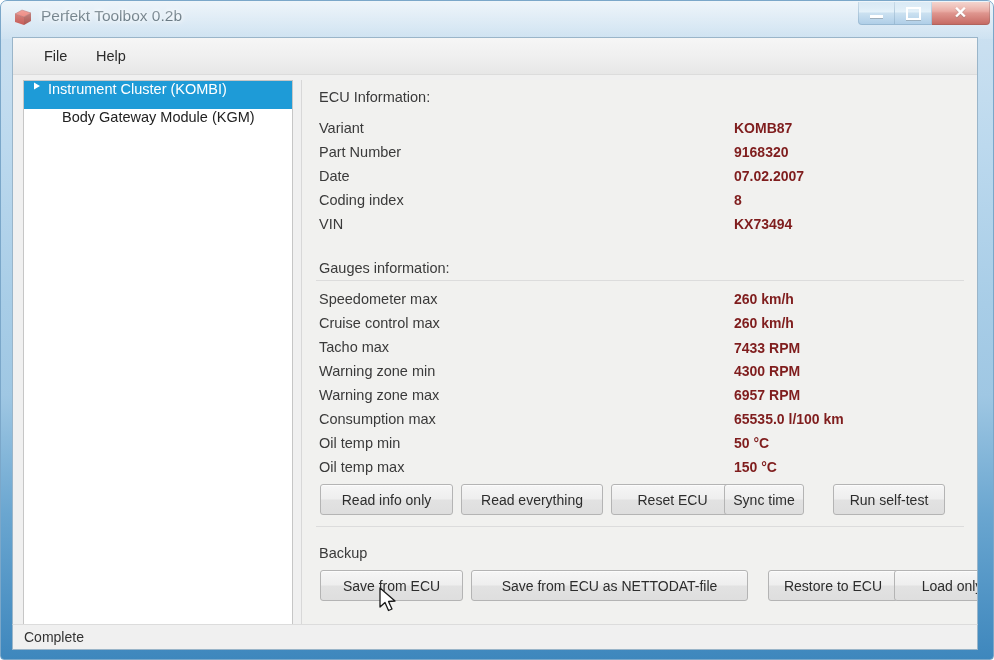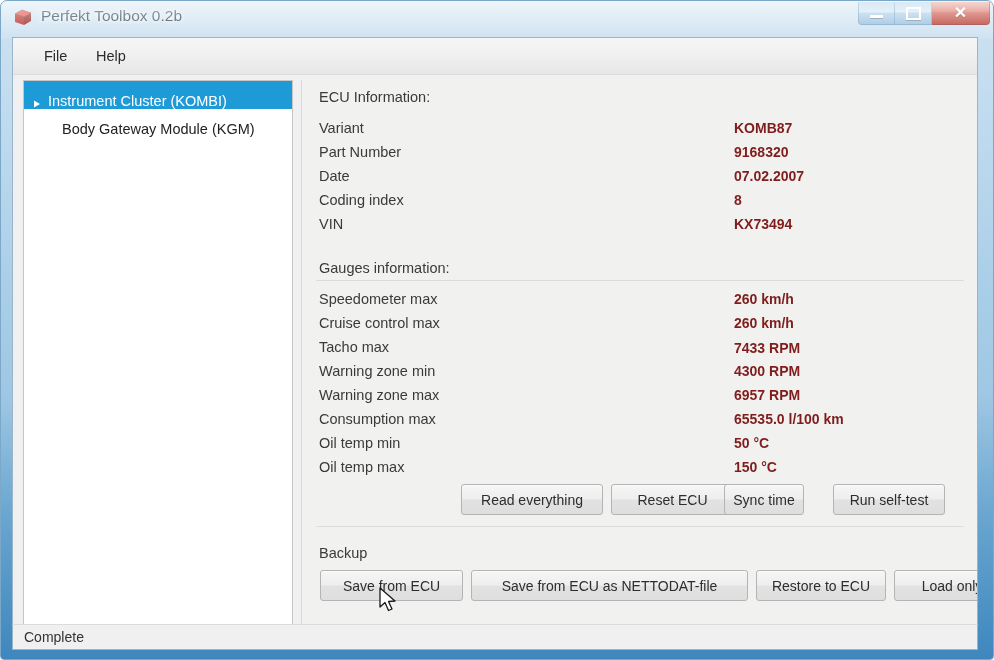--- a/index.html
+++ b/index.html
@@ -142,21 +142,21 @@
     width: 270px;
     height: 548px;
     background: #ffffff;
     border: 1px solid #c6c6c6;
     box-sizing: border-box;
     overflow: hidden;
   }
   .tree-row {
     height: 28px;
     display: flex;
-    align-items: flex-end;
+    align-items: flex-start;
     font-size: 14.5px;
     color: #222222;
     padding-left: 8px;
     box-sizing: border-box;
     cursor: default;
     white-space: nowrap;
   }
   .tree-row.selected {
     background: #1e9bd7;
     color: #ffffff;
@@ -352,32 +352,33 @@
 
       <div class="kv-label" style="top:331px;">Consumption max</div>
       <div class="kv-value" style="top:331px;">65535.0 l/100 km</div>
 
       <div class="kv-label" style="top:355px;">Oil temp min</div>
       <div class="kv-value" style="top:355px;">50 °C</div>
 
       <div class="kv-label" style="top:379px;">Oil temp max</div>
       <div class="kv-value" style="top:379px;">150 °C</div>
 
+      <div class="btn" style="left:18px; top:404px; width:133px;">Read info only</div>
       <div class="btn" style="left:159px; top:404px; width:142px;">Read everything</div>
       <div class="btn" style="left:309px; top:404px; width:123px;">Reset ECU</div>
       <div class="btn" style="left:422px; top:404px; width:80px;">Sync time</div>
       <div class="btn" style="left:531px; top:404px; width:112px;">Run self-test</div>
 
       <div class="hr" style="top:446px;"></div>
 
       <div class="section-head" style="left:17px; top:465px;">Backup</div>
 
       <div class="btn" style="left:18px; top:490px; width:143px;">Save from ECU</div>
       <div class="btn" style="left:169px; top:490px; width:277px;">Save from ECU as NETTODAT-file</div>
-      <div class="btn" style="left:454px; top:490px; width:130px;">Restore to ECU</div>
+      <div class="btn" style="left:466px; top:490px; width:130px;">Restore to ECU</div>
       <div class="btn" style="left:592px; top:490px; width:116px;">Load only</div>
 
     </div>
   </div>
 
   <div id="statusbar">
     <span id="status-text">Complete</span>
   </div>
 
   <span id="cursor">

